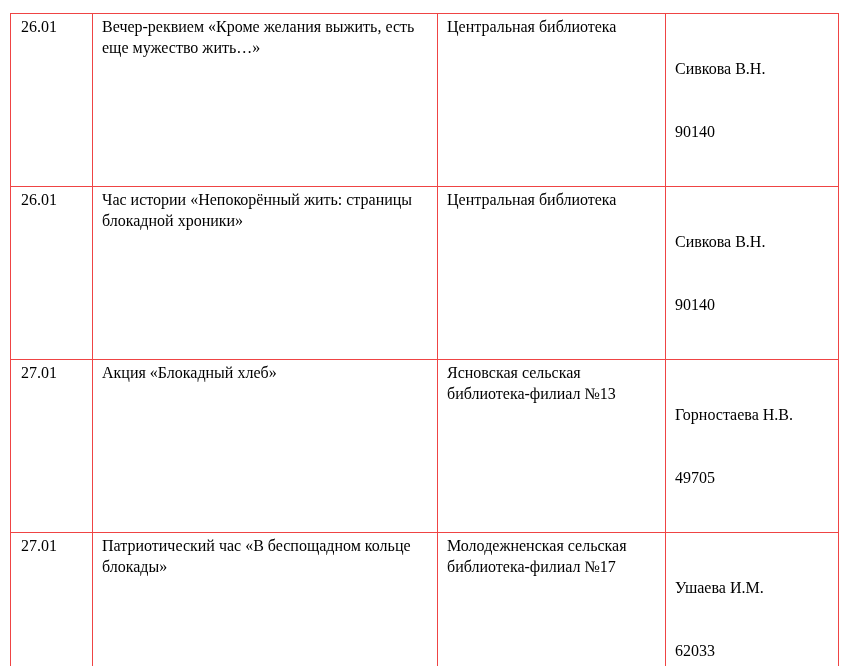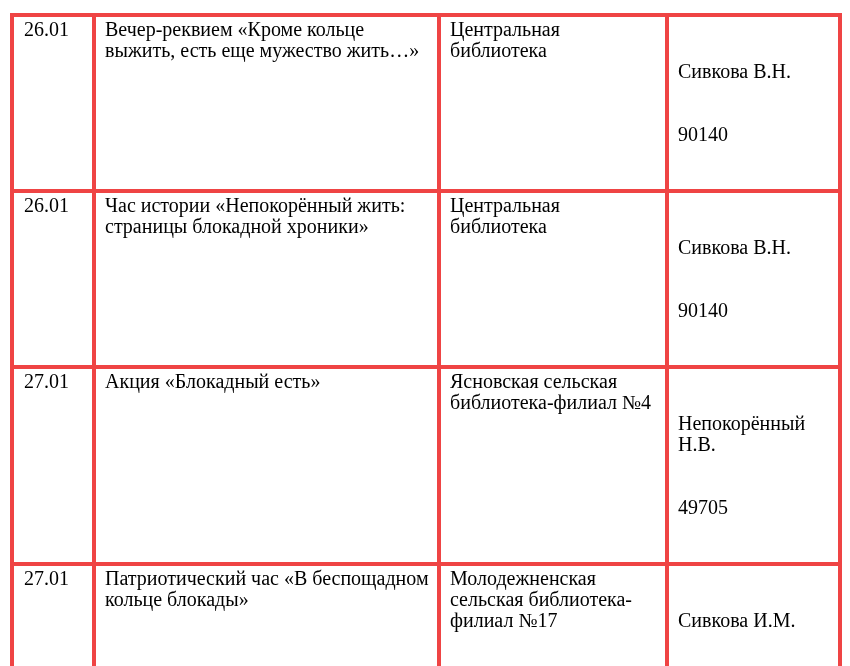--- a/index.html
+++ b/index.html
@@ -21,24 +21,24 @@
   table.events {
     border-collapse: collapse;
     table-layout: fixed;
     width: 828px;
   }
   col.c-date    { width: 82px; }
   col.c-event   { width: 345px; }
   col.c-library { width: 228px; }
   col.c-contact { width: 173px; }
   td {
-    border: 4px solid #ef4444;
+    border: 1px solid #ef4444;
     vertical-align: top;
     padding: 2px 8px 2px 9px;
-    font-size: 20px;
+    font-size: 16px;
     line-height: 21px;
     white-space: pre-wrap;
     overflow: hidden;
   }
   td.date { padding-left: 10px; }
   
   tr.rh1 { height: 53px; }
   tr.rh2 { height: 52px; }
   tr.rh3 { height: 42px; }
   tr.rh4 { height: 42px; }
@@ -51,53 +51,53 @@
     <colgroup>
       <col class="c-date">
         <col class="c-event">
         <col class="c-library">
         <col class="c-contact">
     </colgroup>
     <tbody>
 
       <tr class="rh1">
         <td class="date">26.01</td>
-        <td class="event">Вечер-реквием «Кроме кольце выжить, есть еще мужество жить…»</td>
+        <td class="event">Вечер-реквием «Кроме желания выжить, есть еще мужество жить…»</td>
         <td class="lib">Центральная библиотека</td>
         <td class="person">
           <div>Сивкова В.Н.</div>
           <div>90140</div>
         </td>
       </tr>
 
       <tr class="rh2">
         <td class="date">26.01</td>
         <td class="event">Час истории «Непокорённый жить: страницы блокадной хроники»</td>
         <td class="lib">Центральная библиотека</td>
         <td class="person">
           <div>Сивкова В.Н.</div>
           <div>90140</div>
         </td>
       </tr>
 
       <tr class="rh3">
         <td class="date">27.01</td>
-        <td class="event">Акция «Блокадный есть»</td>
-        <td class="lib">Ясновская сельская библиотека-филиал №4</td>
+        <td class="event">Акция «Блокадный хлеб»</td>
+        <td class="lib">Ясновская сельская библиотека-филиал №13</td>
         <td class="person">
-          <div>Непокорённый Н.В.</div>
+          <div>Горностаева Н.В.</div>
           <div>49705</div>
         </td>
       </tr>
 
       <tr class="rh4">
         <td class="date">27.01</td>
         <td class="event">Патриотический час «В беспощадном кольце блокады»</td>
         <td class="lib">Молодежненская сельская библиотека-филиал №17</td>
         <td class="person">
-          <div>Сивкова И.М.</div>
+          <div>Ушаева И.М.</div>
           <div>62033</div>
         </td>
       </tr>
 
     </tbody>
   </table>
 </div>
 
 </body></html>

